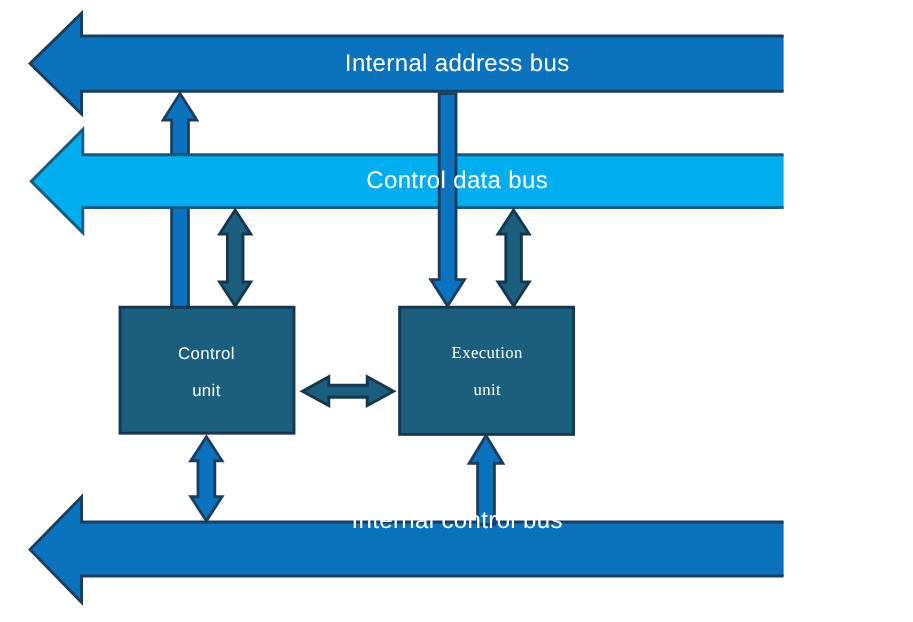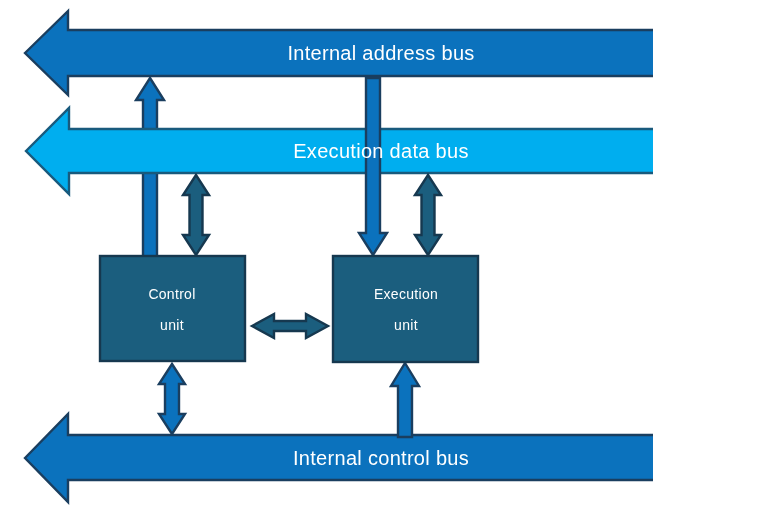--- a/index.html
+++ b/index.html
@@ -69,27 +69,27 @@
     <polygon class="shape-border-blue" points="405,363 419,386 412,386 412,437 398,437 398,386 391,386" fill="#0B72BD"></polygon>
 
     <polygon class="shape-border-teal" points="252,326 274,314 274,321 306,321 306,314 328,326 306,338 306,331 274,331 274,338" fill="#1B5E7E"></polygon>
 
     <rect class="shape-border-teal" x="100" y="256" width="145" height="105" fill="#1B5E7E"></rect>
     <rect class="shape-border-teal" x="333" y="256" width="145" height="106" fill="#1B5E7E"></rect>
   </svg>
 
   <div class="label bus-label" style="left:381px; top:53px;">Internal address bus</div>
 
-  <div class="label bus-label" style="left:381px; top:151px;">Execution data bus</div>
+  <div class="label bus-label" style="left:381px; top:151px;">Control data bus</div>
 
-  <div class="label bus-label" style="left:381px; top:458px;">Internal control bus</div>
+  <div class="label bus-label" style="left:381px; top:434px;">Internal control bus</div>
 
   <div class="label unit-label" style="left:172px; top:310px;">
     <div>Control</div>
     <div>unit</div>
   </div>
 
-  <div class="label unit-label" style="left:406px; top:310px;">
+  <div class="label unit-label" style="left:406px; top:310px;font-family:Liberation Serif, serif;">
     <div>Execution</div>
     <div>unit</div>
   </div>
 
 </div>
 
 </body></html>

